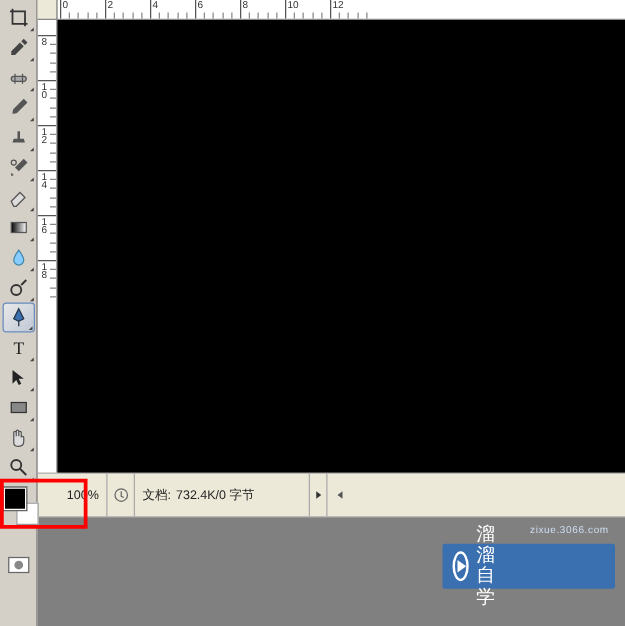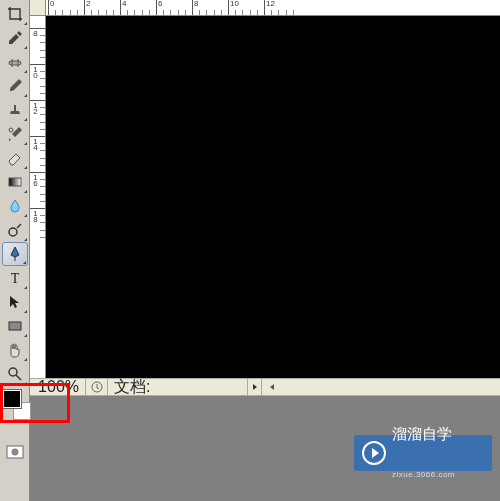--- a/index.html
+++ b/index.html
@@ -134,27 +134,27 @@
       position: relative;
     }
     .doc-canvas {
       position: absolute;
       top: 0; left: 0;
       width: 455px;
       height: 362px;
       background: #000;
     }
     .status-bar {
-      height: 18px;
+      height: 36px;
       background: #ece9d8;
       display: flex;
       align-items: center;
       border-top: 1px solid #aaa;
       border-bottom: 1px solid #aaa;
-      font-size: 16px;
+      font-size: 10px;
       color: #222;
       justify-content: space-between;
     }
     .status-cell {
       padding: 0 6px;
       border-right: 1px solid #aaa;
       height: 100%;
       display: flex;
       align-items: center;
       gap: 4px;
@@ -214,21 +214,21 @@
       border-bottom: 5px solid transparent;
       border-left: 7px solid #fff;
       margin-left: 2px;
     }
     .watermark .wm-text {
       color: #fff; font-size: 15px; font-weight: 500;
     }
     .watermark .wm-sub {
       color: #cdddf1; font-size: 8px; letter-spacing: 0.5px; text-align: right;
     }
-    .wm-stack { display:flex; flex-direction:column; line-height:1.1;gap:28px; }
+    .wm-stack { display:flex; flex-direction:row; line-height:1.1;gap:28px; }
     .ruler-corner {
       width: 16px; height: 16px;
       background: #ece9d8;
       border-right: 1px solid #888;
       border-bottom: 1px solid #888;
       position: absolute;
       top: 0; left: 30px;
       z-index: 3;
     }
     .workspace {
@@ -418,20 +418,21 @@
     <div class="status-bar">
       <div class="status-cell zoom">100%</div>
       <div class="status-cell icon-only">
         <svg width="12" height="12" viewBox="0 0 12 12">
             <circle cx="6" cy="6" r="5" fill="none" stroke="#666"></circle>
             <path d="M6 3v4l2 1" stroke="#666" fill="none"></path>
           </svg>
       </div>
       <div class="status-cell status-doc">
         <span>文档:</span>
+        <span>732.4K/0 字节</span>
       </div>
       <div class="status-arrow">
         <svg width="6" height="8" viewBox="0 0 6 8">
             <path d="M1 1l4 3-4 3z" fill="#333"></path>
           </svg>
       </div>
       <div class="status-scroll">
         <div class="left-btn">
           <svg width="6" height="8" viewBox="0 0 6 8">
               <path d="M5 1L1 4l4 3z" fill="#555"></path>

